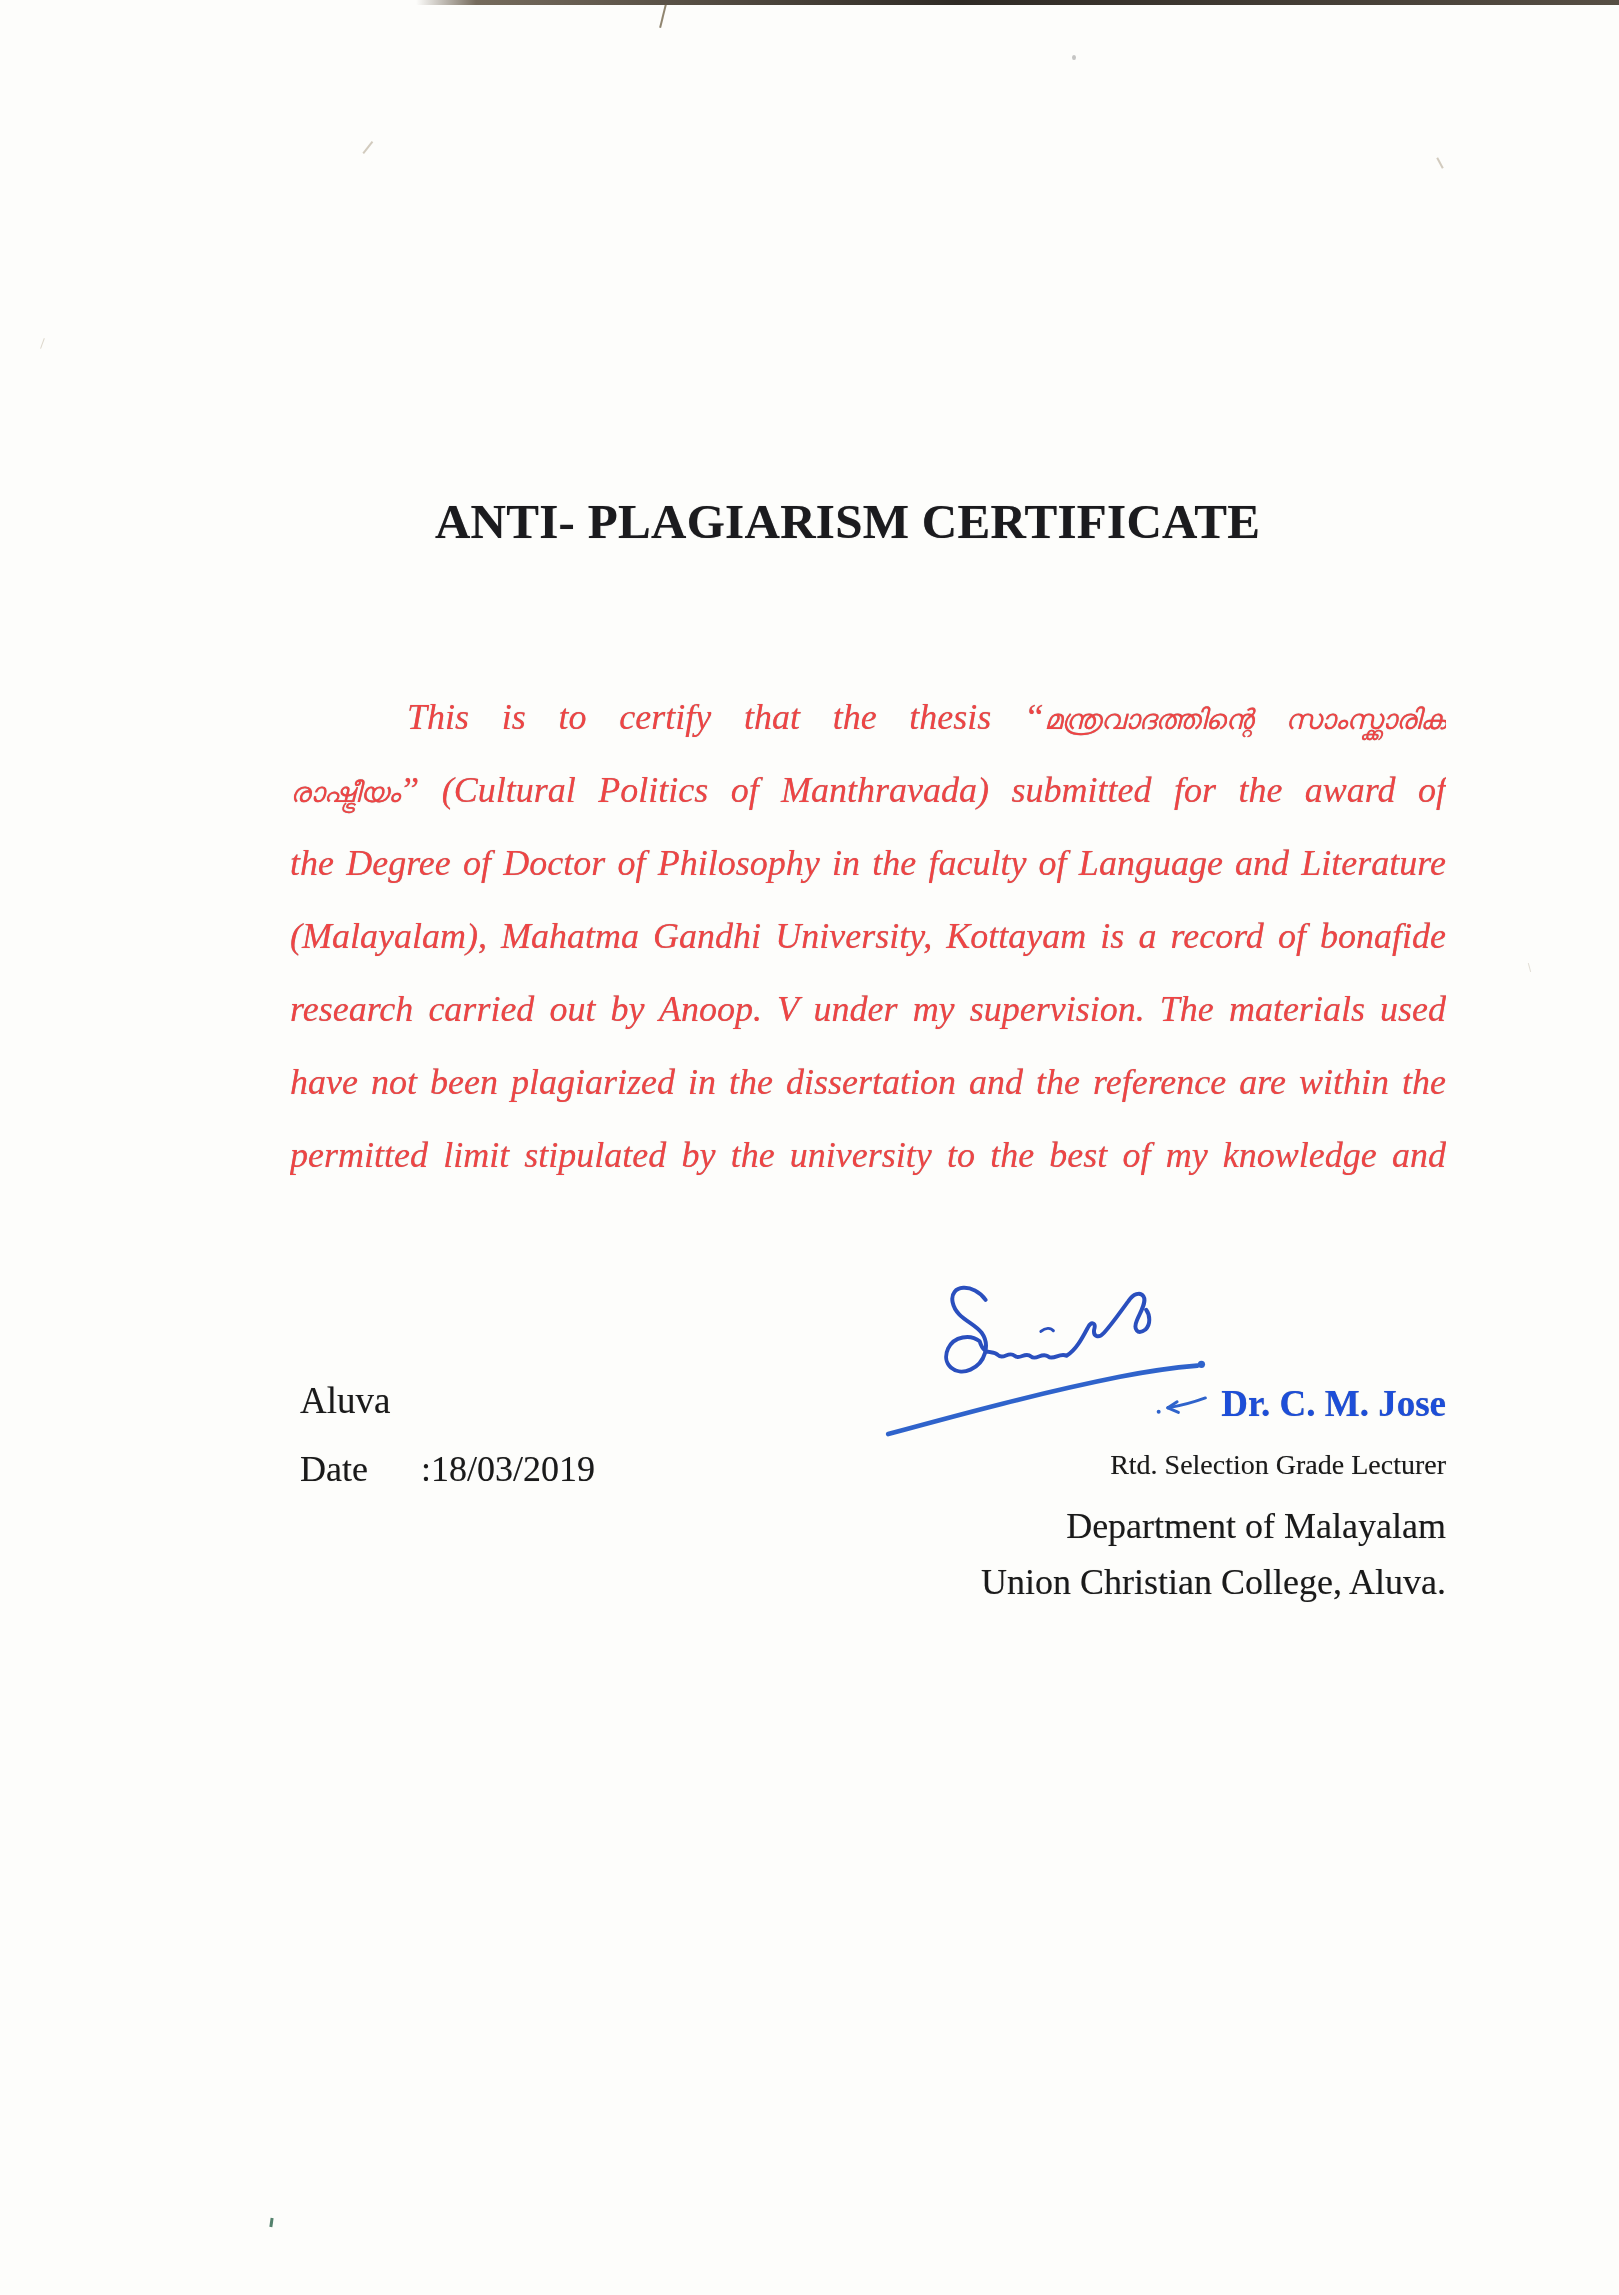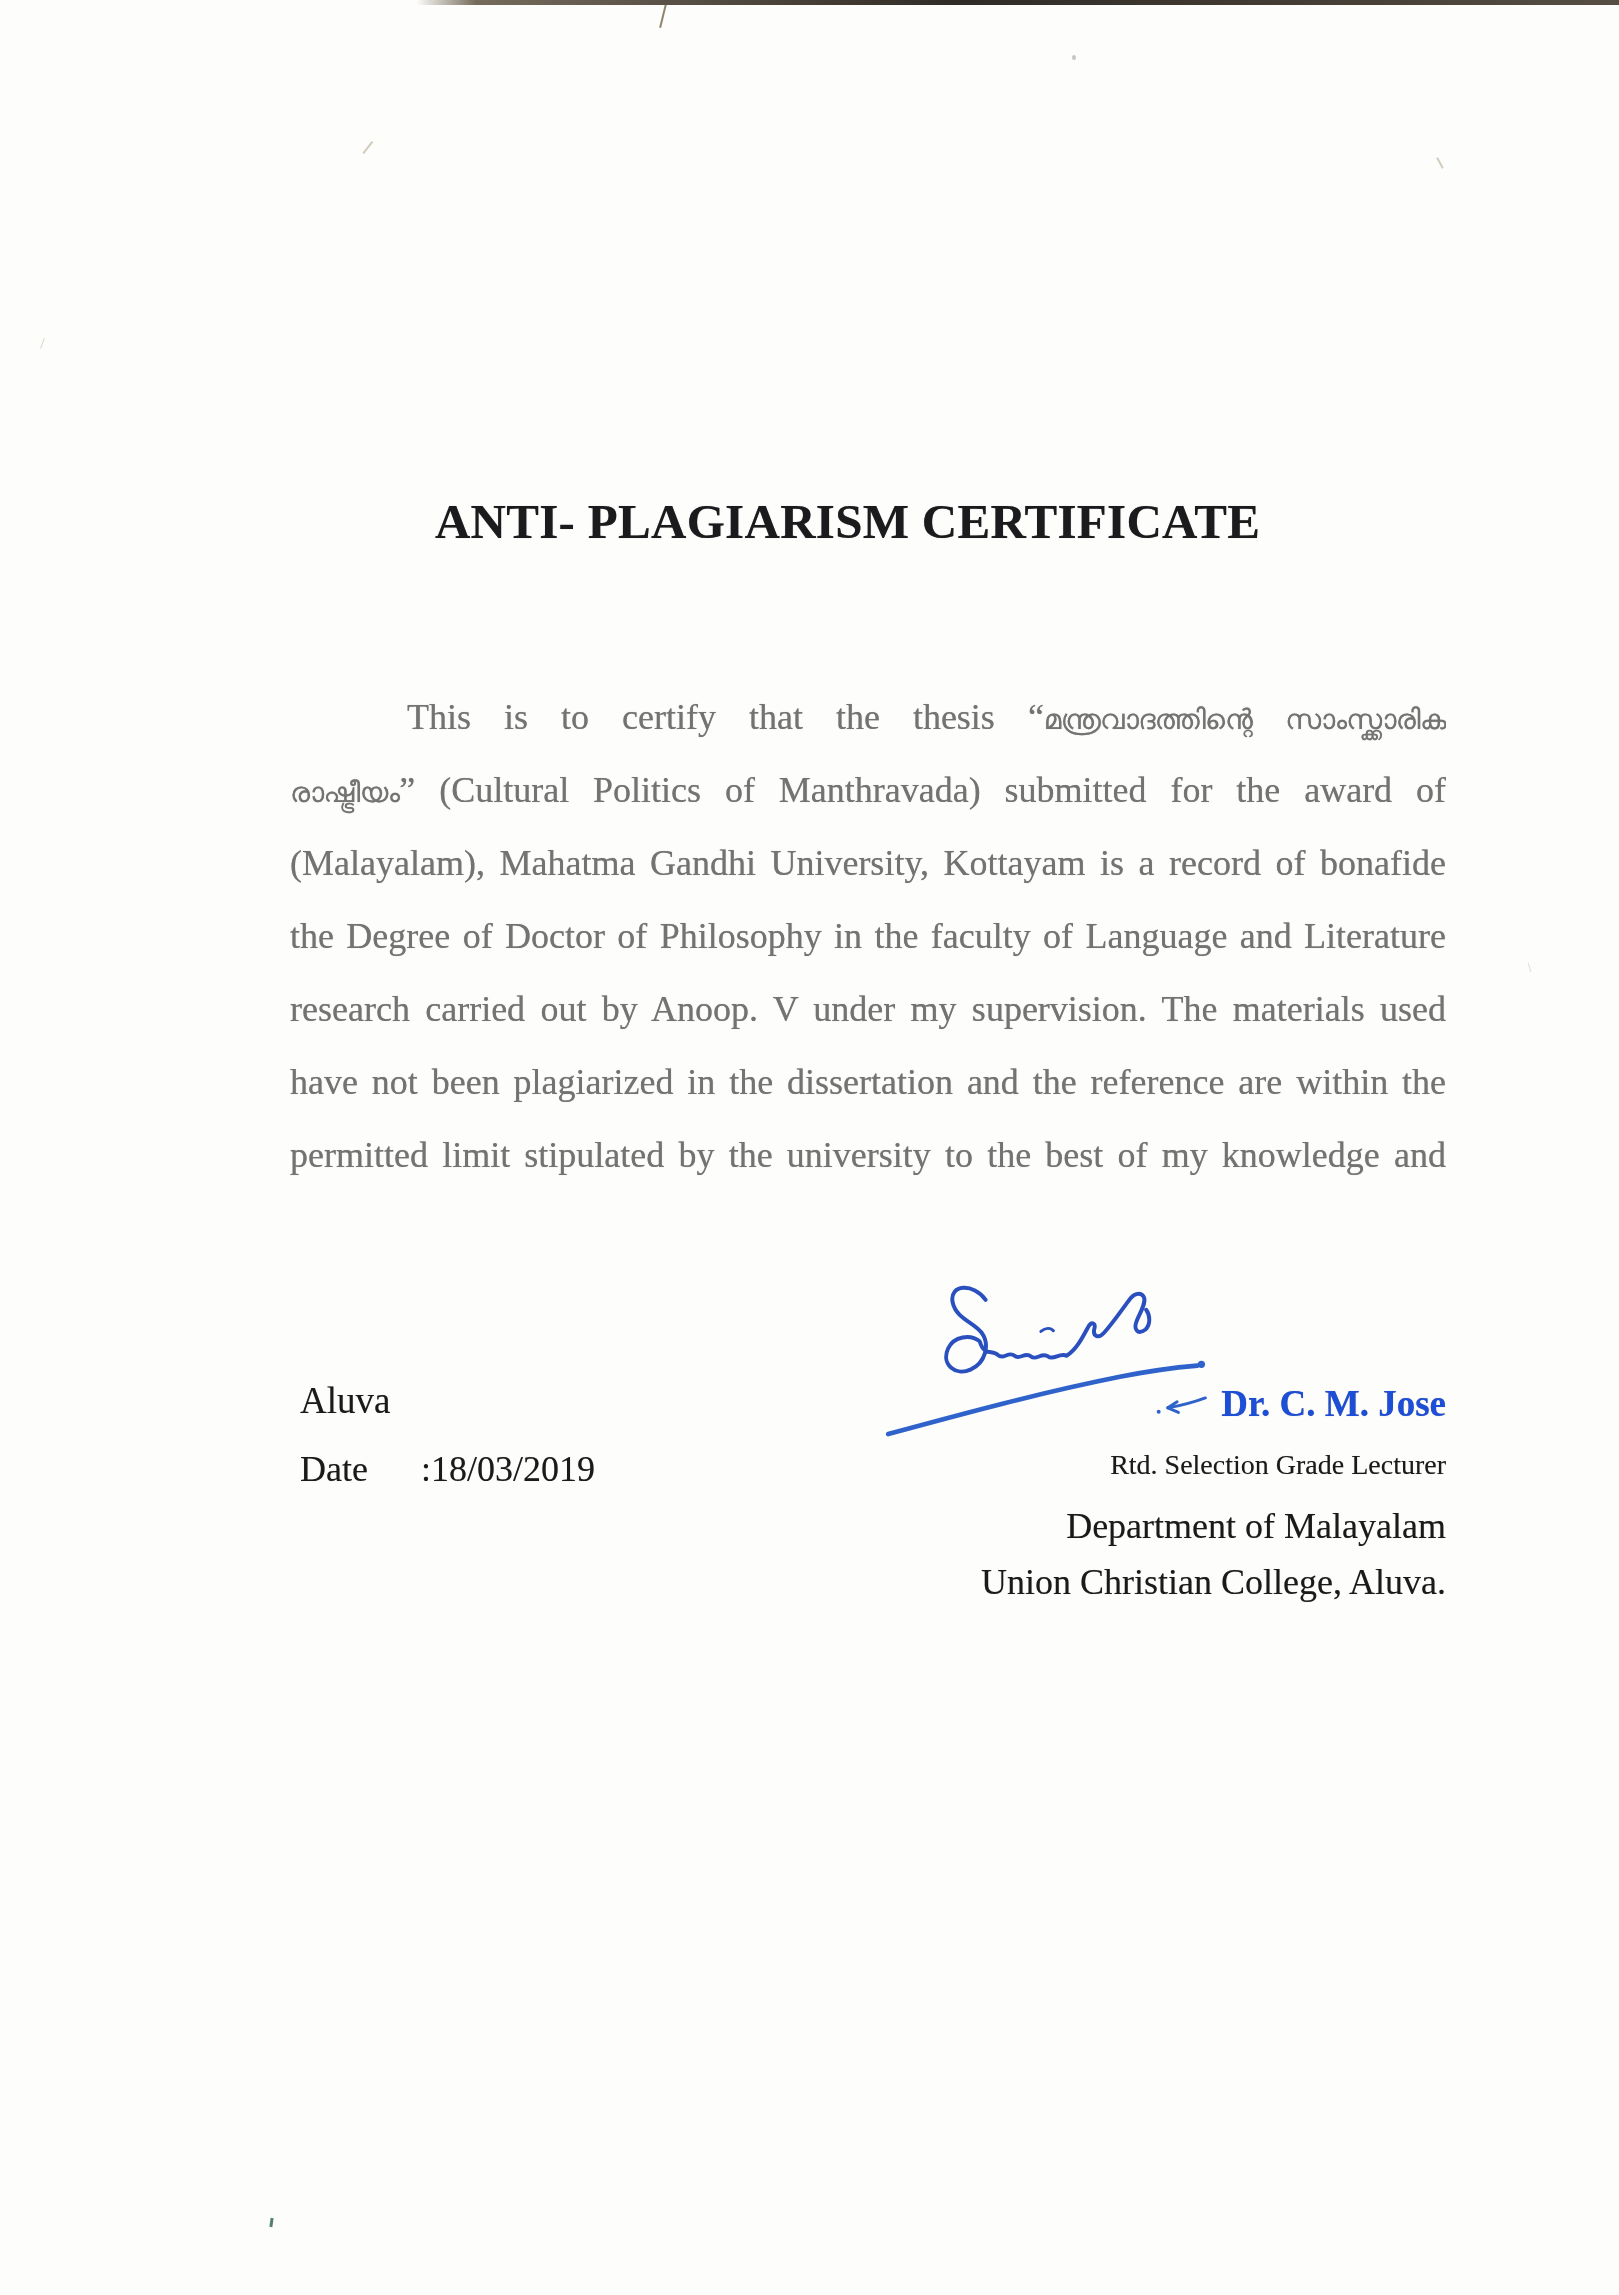--- a/index.html
+++ b/index.html
@@ -25,22 +25,23 @@
 
   .title {
     position:absolute; top:493px; left:0; width:100%; text-align:center;
     transform:translateX(38px);
     font-weight:bold; font-size:49px; letter-spacing:0.3px; color:#1b1b1e;
     text-shadow:0 0 0.7px rgba(25,25,30,.55);
   }
 
   .para {
     position:absolute; left:290px; top:681px; width:1156px;
-    font-size:36px; line-height:73px; color:#737373;
+    font-size:36px; line-height:73px; color:#ef4444;
     text-shadow:0 0 0.7px rgba(20,20,20,.45);
+    font-style:italic;
   }
   .line { text-align:justify; text-align-last:justify; height:73px; overflow:hidden; }
   .line.first { padding-left:117px; }
   .line.last  { text-align:left; text-align-last:left; }
   .ml { font-size:28px; letter-spacing:-0.7px; }
 
   .place   { position:absolute; left:300px; top:1379px; font-size:37px; text-shadow:0 0 0.7px rgba(20,20,20,.4);font-family:Liberation Serif, serif; }
   .daterow { position:absolute; left:300px; top:1448px; font-size:36px; text-shadow:0 0 0.7px rgba(20,20,20,.4); }
   .daterow .colon { display:inline-block; margin-left:53px; }
   .daterow .dval  { display:inline-block; }
@@ -65,22 +66,22 @@
   <div class="speck" id="sp4"></div>
   <div class="speck" id="sp5"></div>
   <div class="speck" id="sp6"></div>
   <div class="speck" id="sp7"></div>
 
   <div class="title">ANTI- PLAGIARISM CERTIFICATE</div>
 
   <div class="para">
     <div class="line first"><span>This is to certify that the thesis “</span><span class="ml">മന്ത്രവാദത്തിന്റെ</span> <span class="ml">സാംസ്ക്കാരിക</span></div>
     <div class="line"><span class="ml">രാഷ്ട്രീയം</span><span>” (Cultural Politics of Manthravada) submitted for the award of</span></div>
+    <div class="line">the Degree of Doctor of Philosophy in the faculty of Language and Literature</div>
     <div class="line">(Malayalam), Mahatma Gandhi University, Kottayam is a record of bonafide</div>
-    <div class="line">the Degree of Doctor of Philosophy in the faculty of Language and Literature</div>
     <div class="line">research carried out by Anoop. V under my supervision. The materials used</div>
     <div class="line">have not been plagiarized in the dissertation and the reference are within the</div>
     <div class="line">permitted limit stipulated by the university to the best of my knowledge and</div>
   </div>
 
   <svg class="sig" viewBox="0 0 800 310">
     <g fill="none" stroke="#2a4fbe" stroke-width="6" stroke-linecap="round" stroke-linejoin="round">
       <path d="M 214 56 C 196 30 158 32 164 60 C 169 84 196 90 208 106 C 221 124 214 152 191 162 C 168 172 146 154 157 130 C 166 111 191 108 205 119 C 213 144 224 130 233 140 C 241 148 249 133 258 141 C 266 148 274 134 283 142 C 291 149 299 135 309 142 C 317 149 327 135 337 141 C 352 132 362 112 370 97 C 375 88 382 91 379 101 C 377 112 386 115 394 106 C 406 93 419 74 431 58 C 438 47 449 43 454 51 C 459 59 450 73 444 87 C 438 101 445 110 457 101 C 465 94 464 79 458 71"></path>
       <path d="M 298 104 C 305 98 313 98 317 103" stroke-width="4.5"></path>
     </g>

